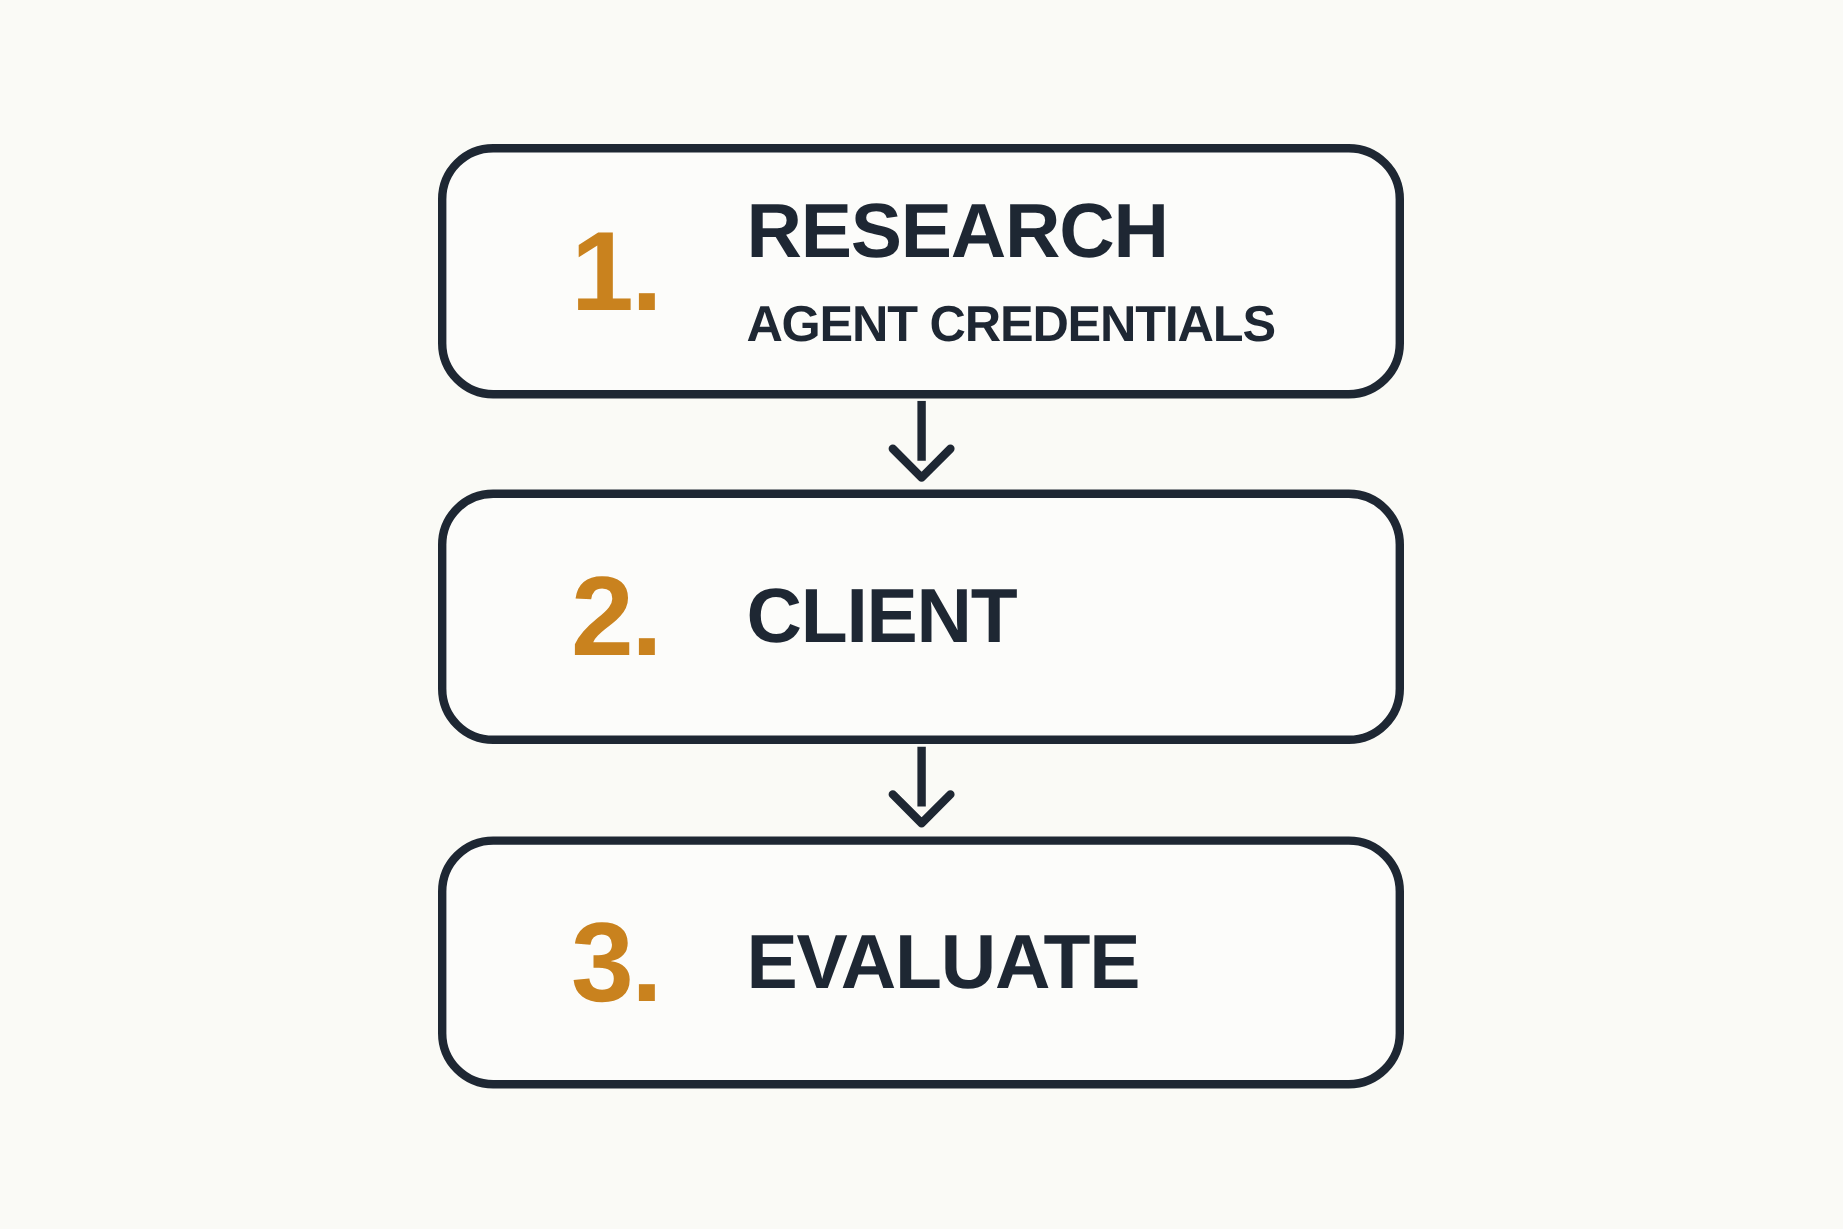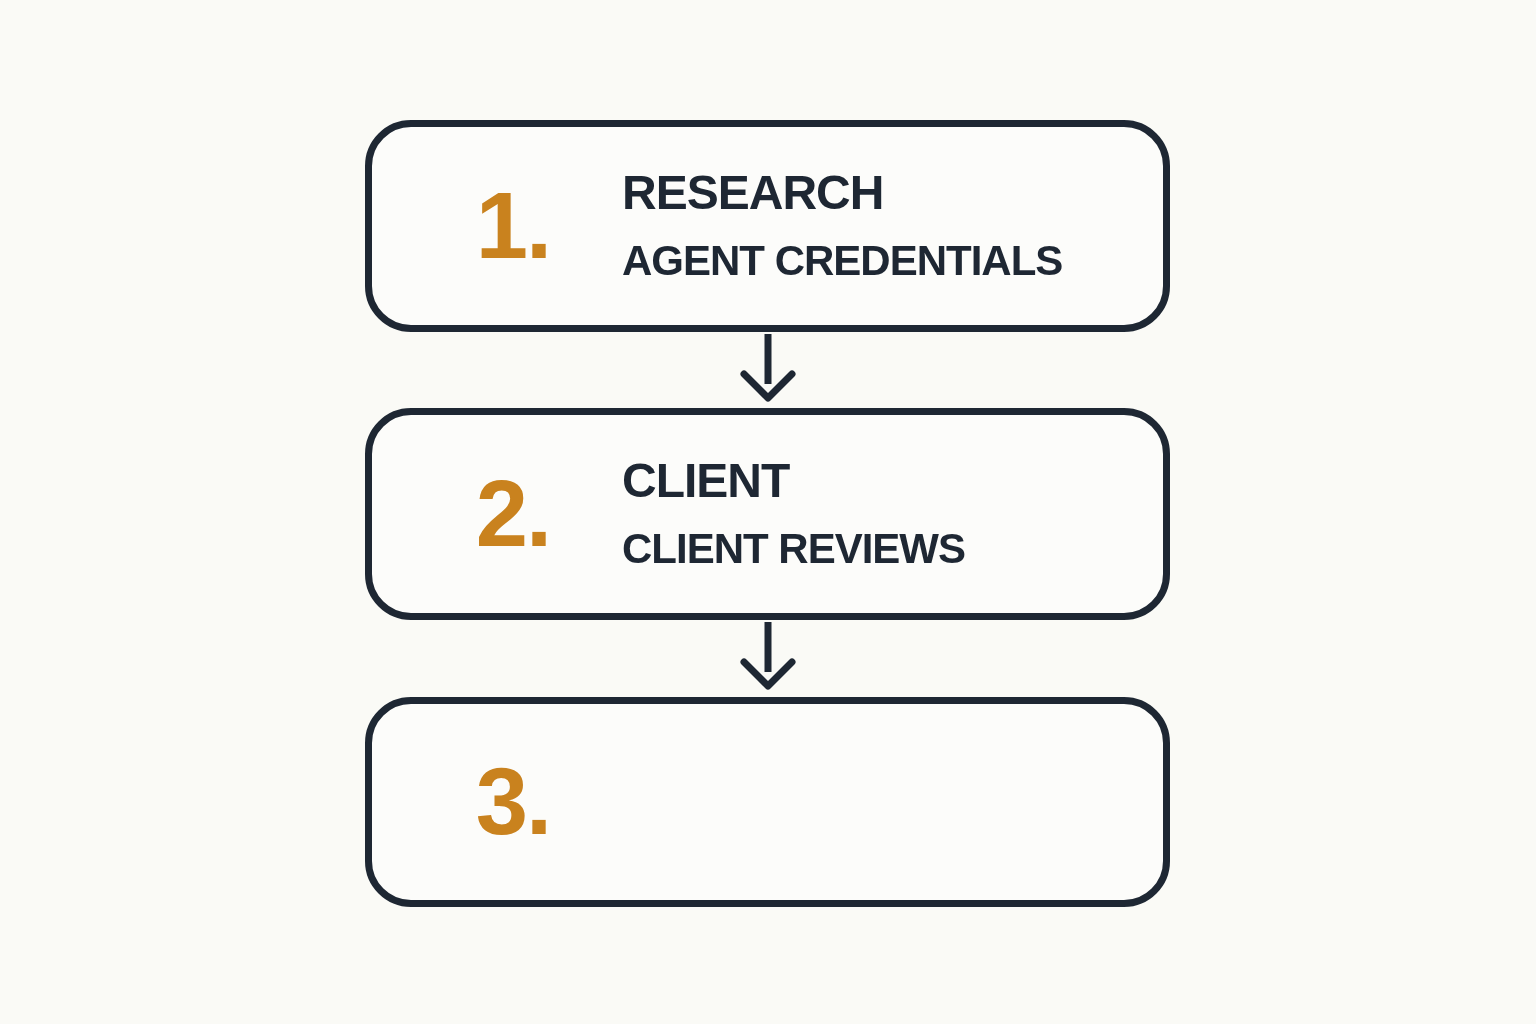--- a/index.html
+++ b/index.html
@@ -45,21 +45,21 @@
     text-align: center;
     letter-spacing: -2px;
   }
   .step-text {
     margin-left: 34px;
     display: flex;
     flex-direction: column;
     color: #1E2733;
   }
   .step-title {
-    font-size: 48px;
+    font-size: 64px;
     font-weight: bold;
     line-height: 1.05;
     letter-spacing: -1px;
     white-space: nowrap;
   }
   .step-subtitle {
     font-size: 42px;
     font-weight: bold;
     line-height: 1.1;
     letter-spacing: -1px;
@@ -97,30 +97,30 @@
     <svg viewBox="0 0 60 72" aria-hidden="true">
       <line x1="30" y1="0" x2="30" y2="50" stroke="#1E2733" stroke-width="7"></line>
       <polyline points="6,40 30,64 54,40" fill="none" stroke="#1E2733" stroke-width="7" stroke-linecap="round" stroke-linejoin="round"></polyline>
     </svg>
   </div>
 
   <div class="step-box b2">
     <div class="step-number">2.</div>
     <div class="step-text">
       <div class="step-title">CLIENT</div>
-      <div class="step-subtitle">CLIENT REVIEWS</div>
     </div>
   </div>
 
   <div class="arrow a2">
     <svg viewBox="0 0 60 72" aria-hidden="true">
       <line x1="30" y1="0" x2="30" y2="50" stroke="#1E2733" stroke-width="7"></line>
       <polyline points="6,40 30,64 54,40" fill="none" stroke="#1E2733" stroke-width="7" stroke-linecap="round" stroke-linejoin="round"></polyline>
     </svg>
   </div>
 
   <div class="step-box b3">
     <div class="step-number">3.</div>
     <div class="step-text">
+      <div class="step-title">EVALUATE</div>
     </div>
   </div>
 
 </div>
 
 </body></html>

